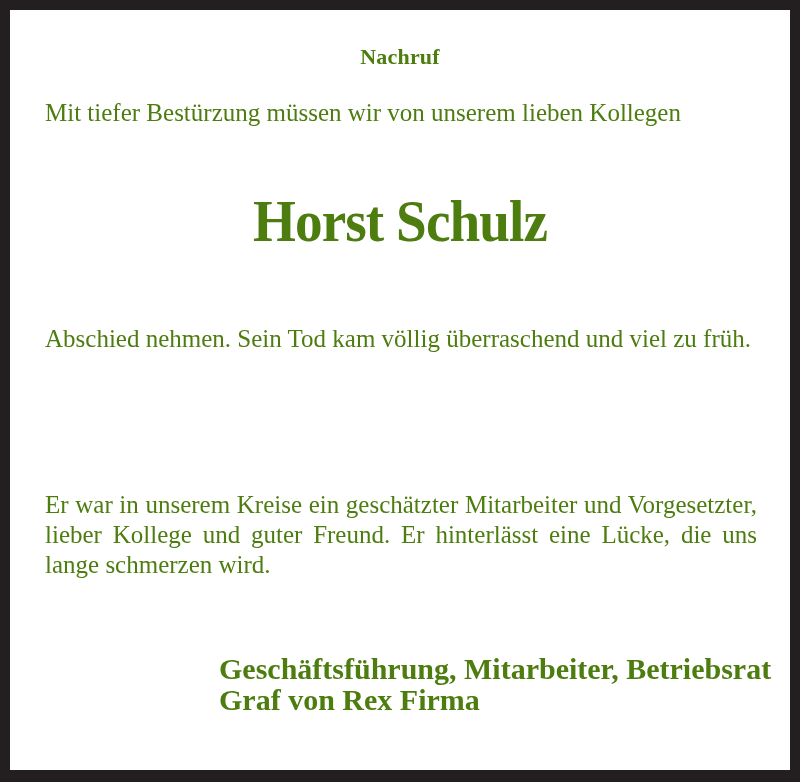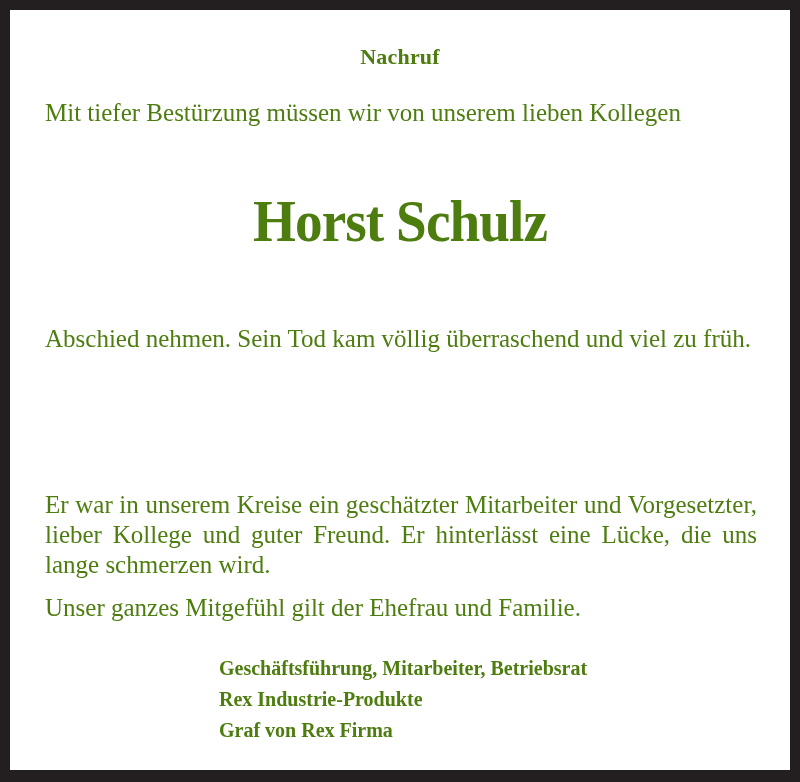--- a/index.html
+++ b/index.html
@@ -17,32 +17,30 @@
       position: absolute; left: 35px; width: 712px;
       font-size: 25px; line-height: 30px; text-align: justify;
     }
     .name {
       position: absolute; top: 176px; left: 0; width: 100%; text-align: center;
       font-weight: bold; font-size: 60px; line-height: 70px; letter-spacing: -1px;
       transform: scaleX(0.92);
     }
     .sign {
       position: absolute; left: 209px; top: 643px;
-      font-weight: bold; font-size: 20px; line-height: 31px;
+      font-weight: bold; font-size: 30px; line-height: 31px;
     }
     .sign div { white-space: nowrap; }
   </style>
 </head>
 <body>
 
 <div class="frame">
   <div class="heading">Nachruf</div>
   <div class="para" style="top:88px;">Mit tiefer Bestürzung müssen wir von unserem lieben Kollegen</div>
   <div class="name">Horst Schulz</div>
   <div class="para" style="top:266px;margin-top:48px;">Abschied nehmen. Sein Tod kam völlig überraschend und viel zu früh.</div>
   <div class="para" style="top:480px;">Er war in unserem Kreise ein geschätzter Mitarbeiter und Vorgesetzter, lieber Kollege und guter Freund. Er hinterlässt eine Lücke, die uns lange schmerzen wird.</div>
-  <div class="para" style="top:583px;">Unser ganzes Mitgefühl gilt der Ehefrau und Familie.</div>
   <div class="sign">
     <div>Geschäftsführung, Mitarbeiter, Betriebsrat</div>
-    <div>Rex Industrie-Produkte</div>
     <div>Graf von Rex Firma</div>
   </div>
 </div>
 
 </body></html>

